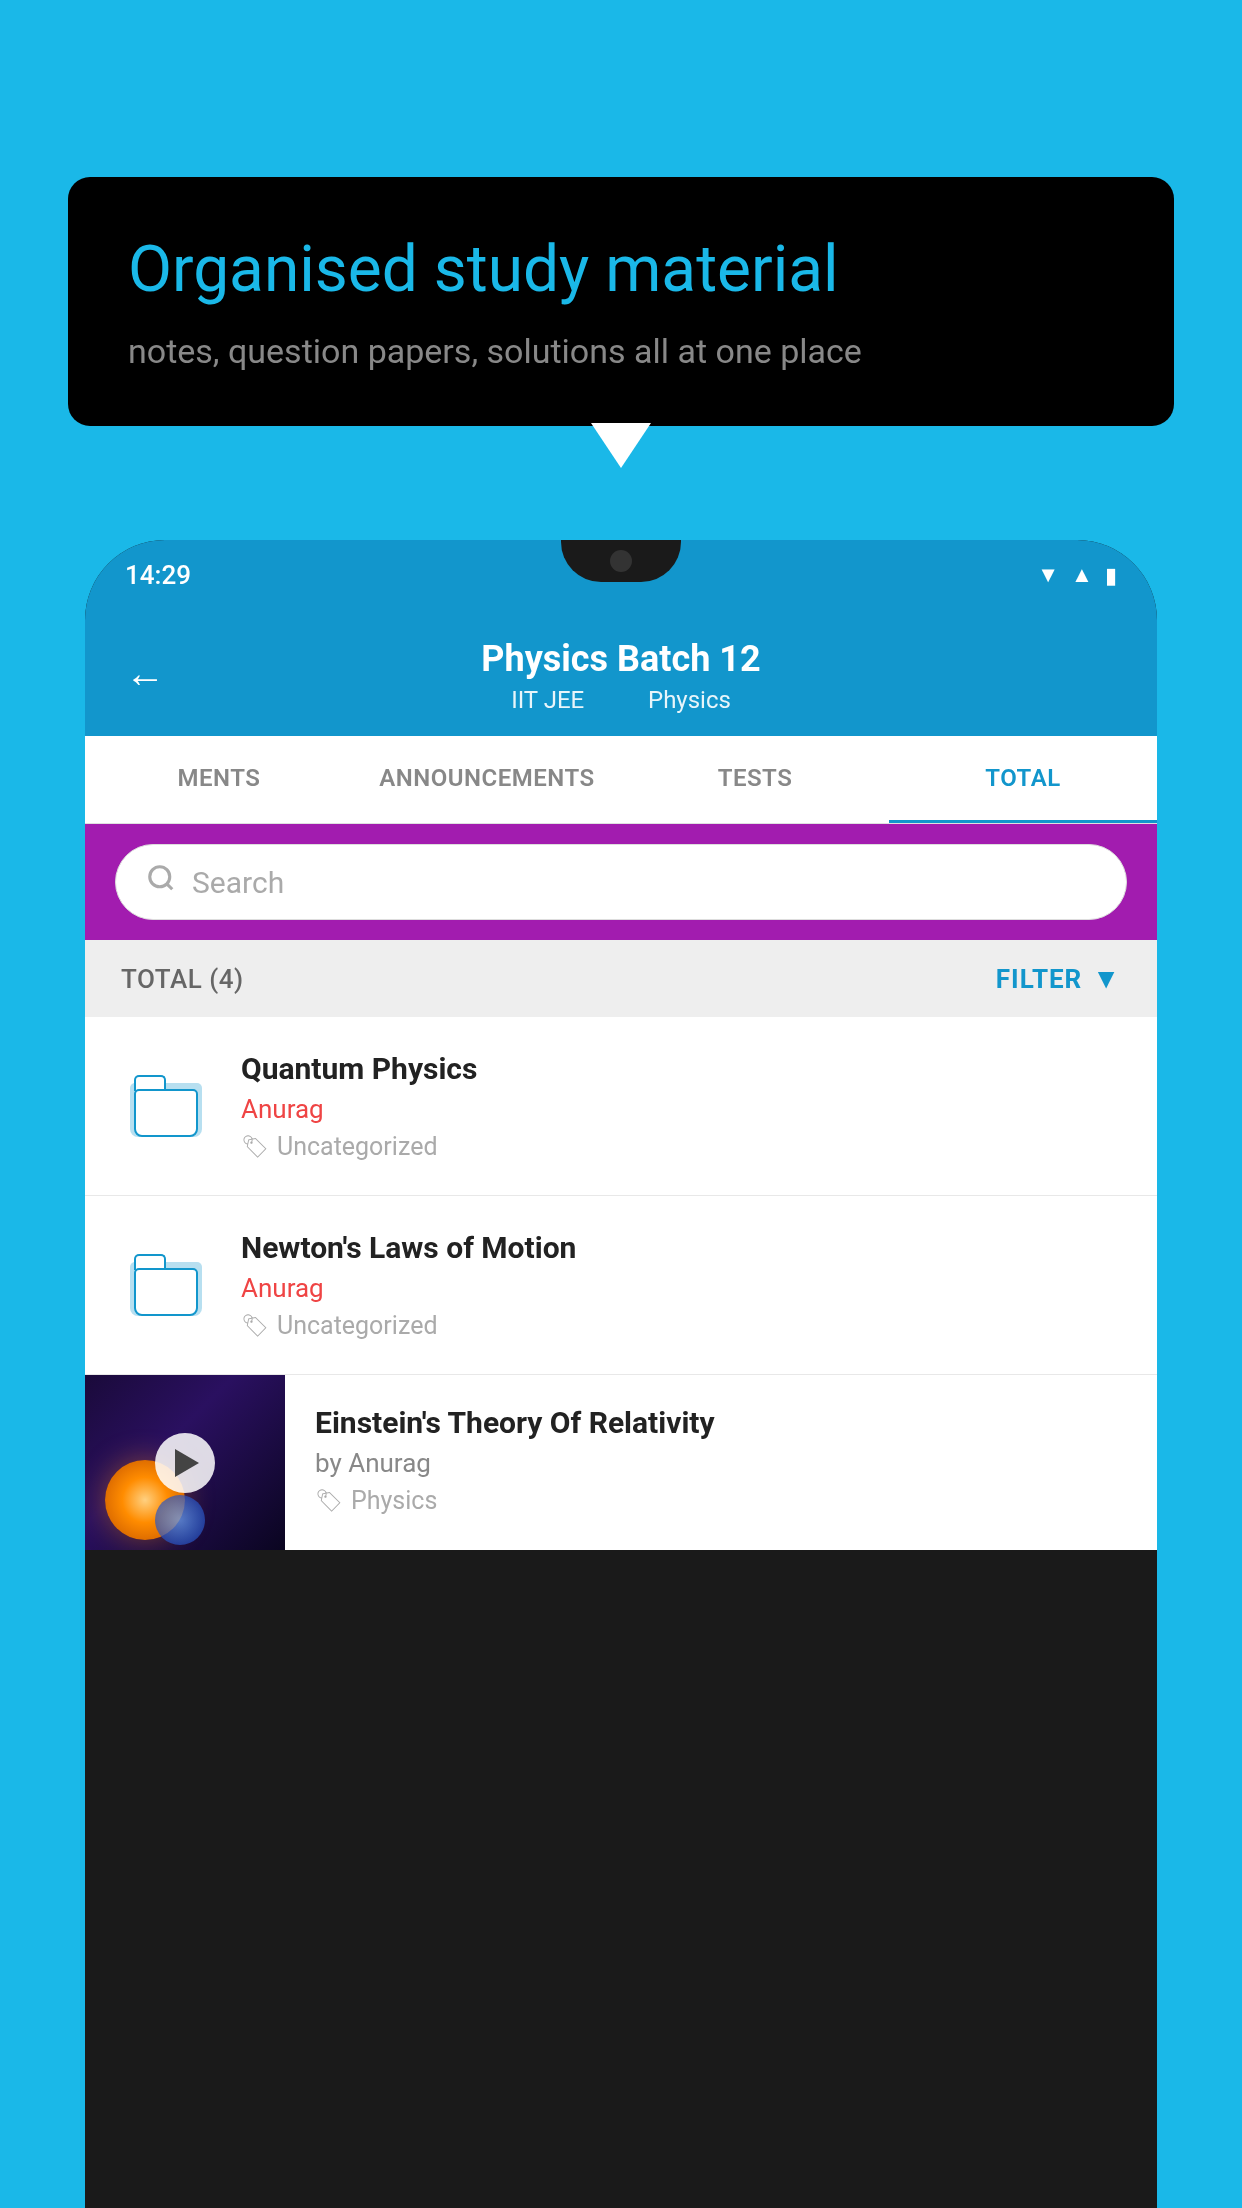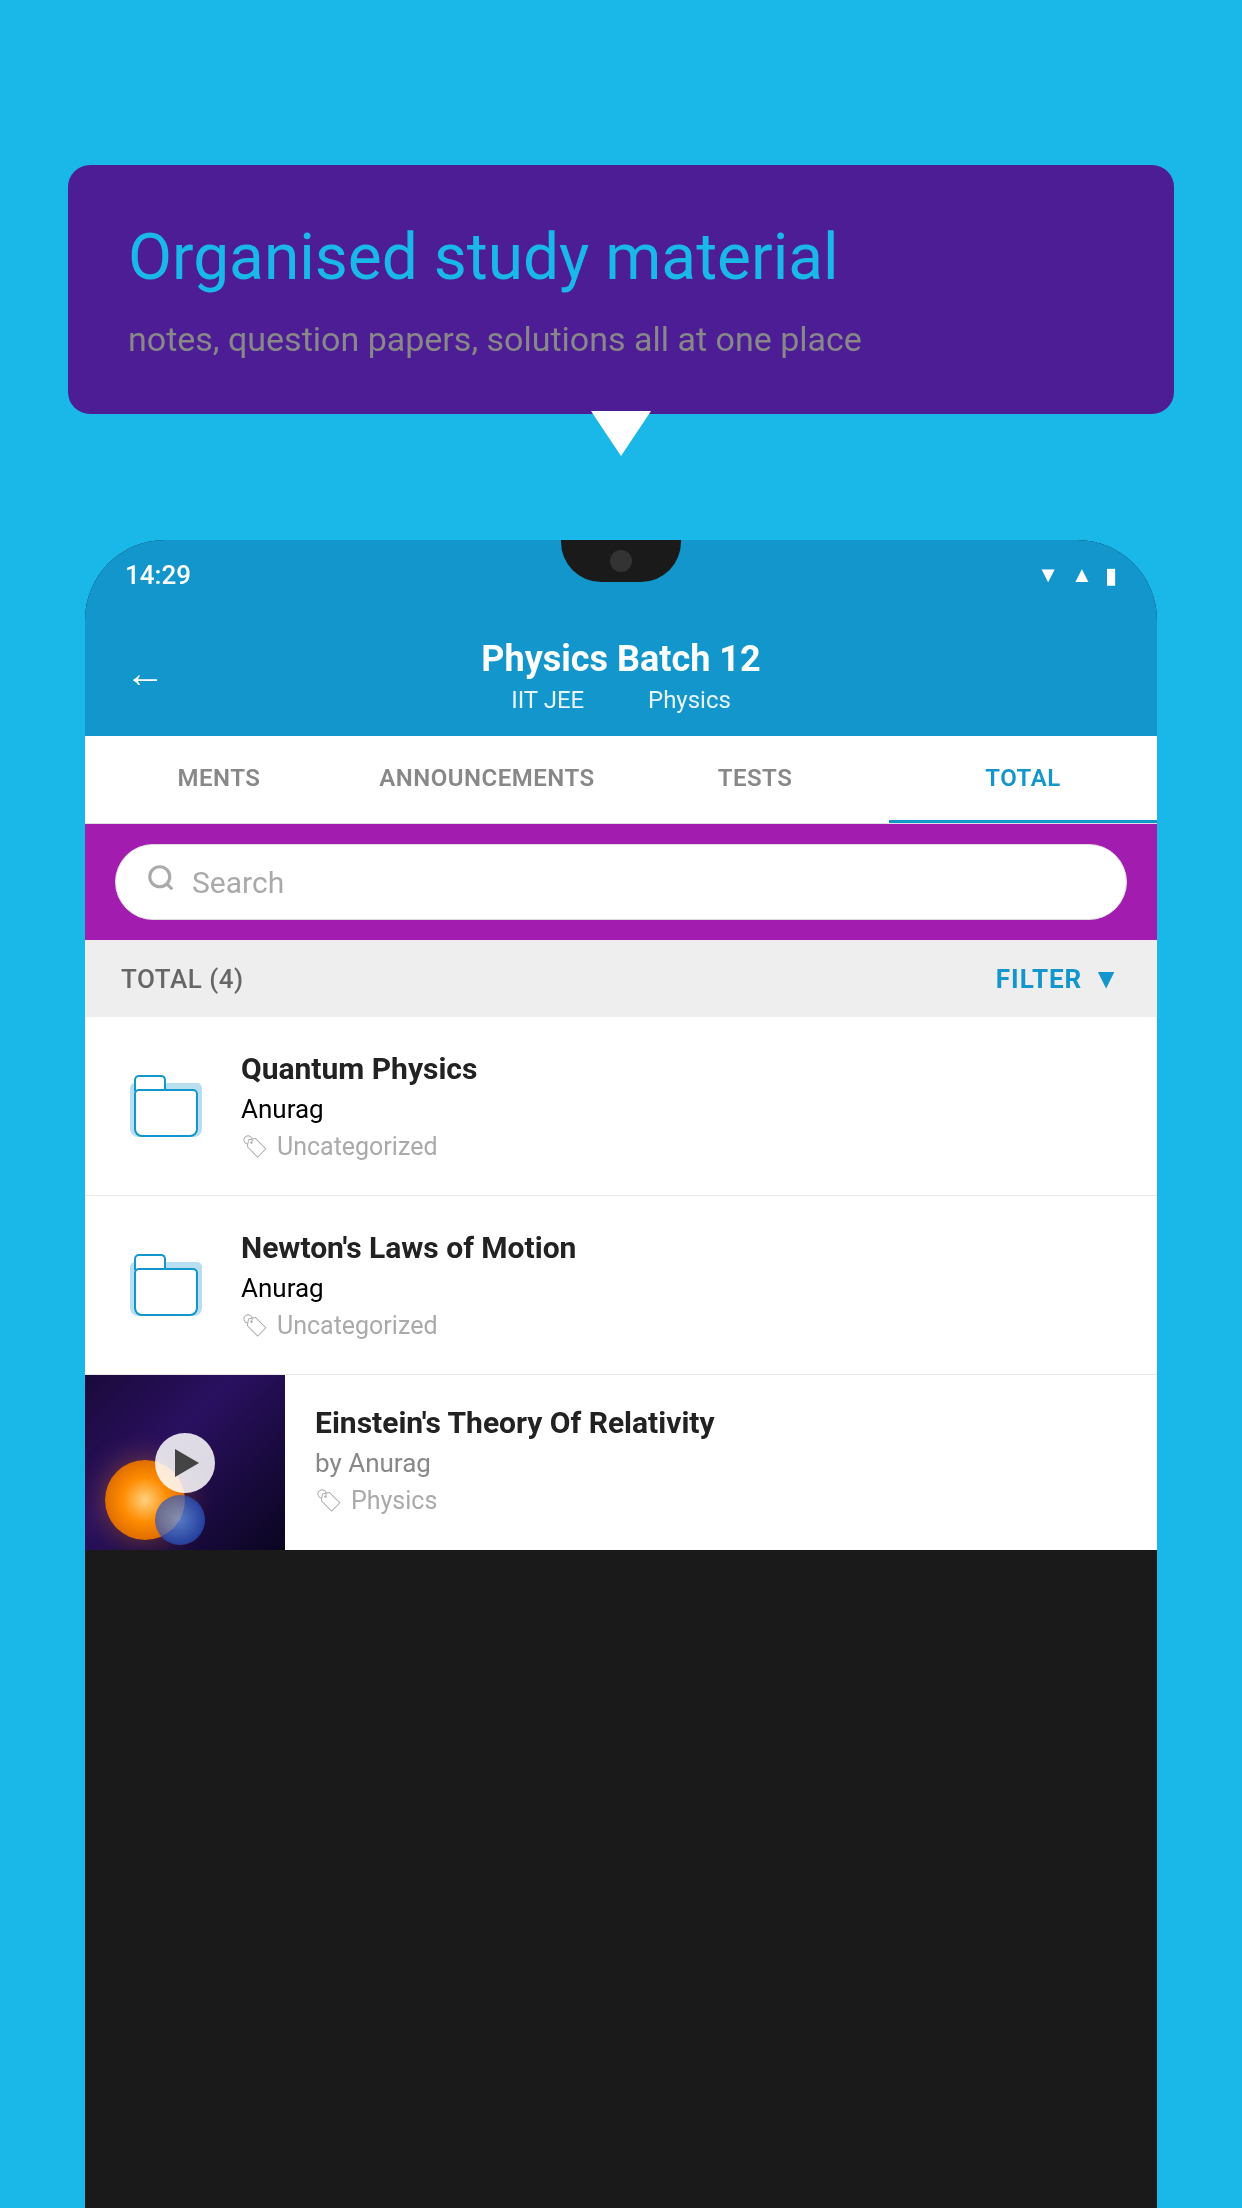--- a/index.html
+++ b/index.html
@@ -9,24 +9,24 @@
       height: 2208px;
       background-color: #1ab8e8;
       font-family: 'Roboto', Arial, sans-serif;
       overflow: hidden;
       position: relative;
     }
 
     
     .speech-bubble {
       position: absolute;
-      top: 165px;
+      top: 177px;
       left: 68px;
       right: 68px;
-      background: #4c1d95;
+      background: #000000;
       border-radius: 22px;
       padding: 55px 60px 55px 60px;
     }
     .speech-bubble::after {
       content: '';
       position: absolute;
       bottom: -42px;
       left: 50%;
       transform: translateX(-50%);
       width: 0;
@@ -276,21 +276,21 @@
       flex: 1;
     }
     .video-item-title {
       font-size: 30px;
       font-weight: 700;
       color: #222;
       margin-bottom: 8px;
     }
     .video-item-author {
       font-size: 26px;
-      color: #000000;
+      color: #ef4444;
       margin-bottom: 8px;
     }
     .video-item-tag {
       font-size: 25px;
       color: #aaa;
       display: flex;
       align-items: center;
       gap: 8px;
     }
     .tag-icon {

